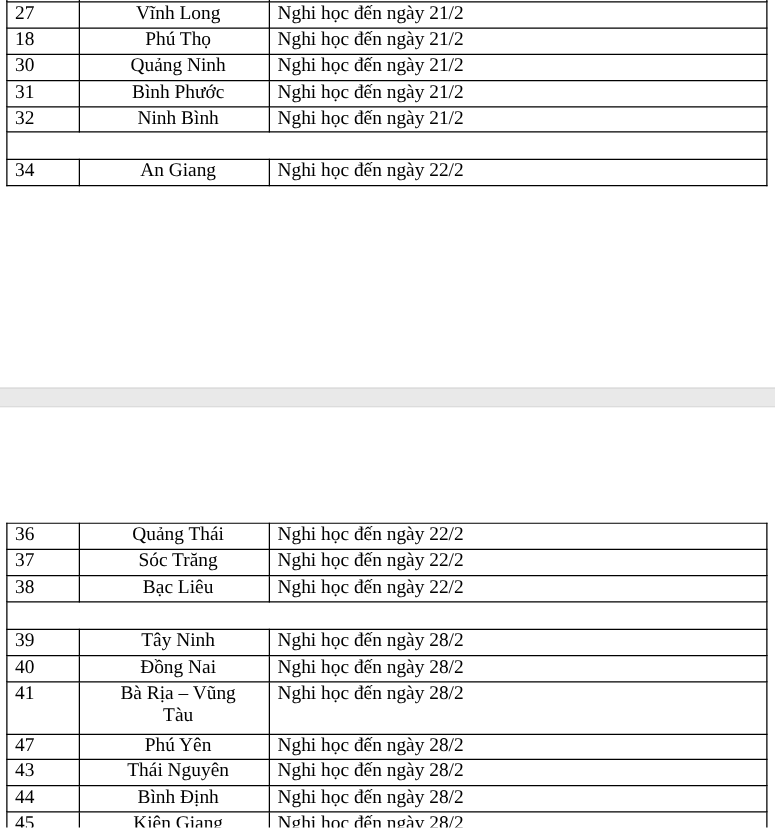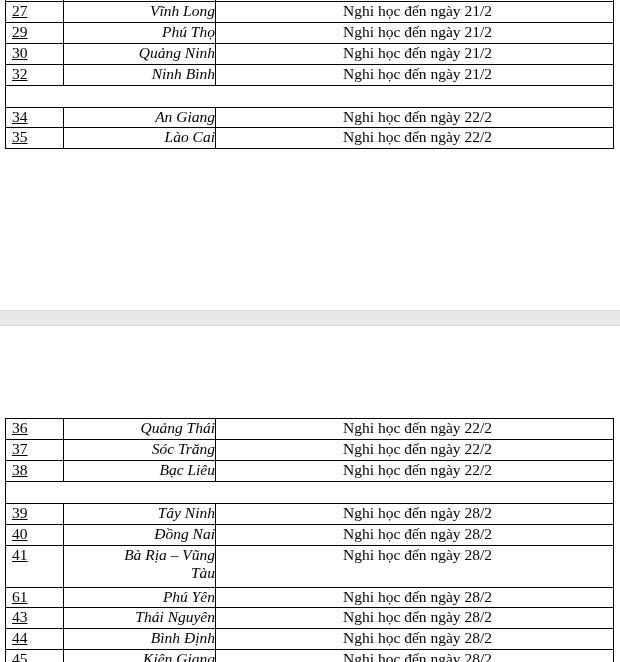--- a/index.html
+++ b/index.html
@@ -60,23 +60,23 @@
     padding: 0px 0 1px 6px;
     vertical-align: top;
     height: 20px;
     box-sizing: border-box;
     white-space: pre-line;
   }
   col.c-no     { width: 58px; }
   col.c-name   { width: 152px; }
   col.c-status { width: 398px; }
 
-  td.no     { text-align: left; padding-left: 9px; text-decoration: underline; }
-  td.name   { text-align: right; font-style: italic; }
-  td.status { text-align: center; padding-left: 8px; }
+  td.no     { text-align: left; padding-left: 9px; }
+  td.name   { text-align: center; }
+  td.status { text-align: left; padding-left: 8px; }
 
   
   tr.spacer td {
     height: 22px;
     padding: 0;
   }
 
   
   tr.tall td { height: 42px; }
 
@@ -124,45 +124,45 @@
             <td class="no">26</td>
             <td class="name">Quảng Ngãi</td>
             <td class="status">Nghi học đến ngày 21/2</td>
           </tr>
           <tr>
             <td class="no">27</td>
             <td class="name">Vĩnh Long</td>
             <td class="status">Nghi học đến ngày 21/2</td>
           </tr>
           <tr>
-            <td class="no">29</td>
+            <td class="no">18</td>
             <td class="name">Phú Thọ</td>
             <td class="status">Nghi học đến ngày 21/2</td>
           </tr>
           <tr>
             <td class="no">30</td>
             <td class="name">Quảng Ninh</td>
             <td class="status">Nghi học đến ngày 21/2</td>
           </tr>
           <tr>
+            <td class="no">31</td>
+            <td class="name">Bình Phước</td>
+            <td class="status">Nghi học đến ngày 21/2</td>
+          </tr>
+          <tr>
             <td class="no">32</td>
             <td class="name">Ninh Bình</td>
             <td class="status">Nghi học đến ngày 21/2</td>
           </tr>
           <tr class="spacer">
             <td colspan="3"></td>
           </tr>
           <tr>
             <td class="no">34</td>
             <td class="name">An Giang</td>
-            <td class="status">Nghi học đến ngày 22/2</td>
-          </tr>
-          <tr>
-            <td class="no">35</td>
-            <td class="name">Lào Cai</td>
             <td class="status">Nghi học đến ngày 22/2</td>
           </tr>
         </tbody>
     </table>
   </div>
 
   <div class="page-gap"></div>
 
   <div class="sheet sheet-bot"></div>
 
@@ -202,21 +202,21 @@
             <td class="name">Đồng Nai</td>
             <td class="status">Nghi học đến ngày 28/2</td>
           </tr>
           <tr class="tall">
             <td class="no">41</td>
             <td class="name">Bà Rịa – Vũng
 Tàu</td>
             <td class="status">Nghi học đến ngày 28/2</td>
           </tr>
           <tr>
-            <td class="no">61</td>
+            <td class="no">47</td>
             <td class="name">Phú Yên</td>
             <td class="status">Nghi học đến ngày 28/2</td>
           </tr>
           <tr>
             <td class="no">43</td>
             <td class="name">Thái Nguyên</td>
             <td class="status">Nghi học đến ngày 28/2</td>
           </tr>
           <tr>
             <td class="no">44</td>

